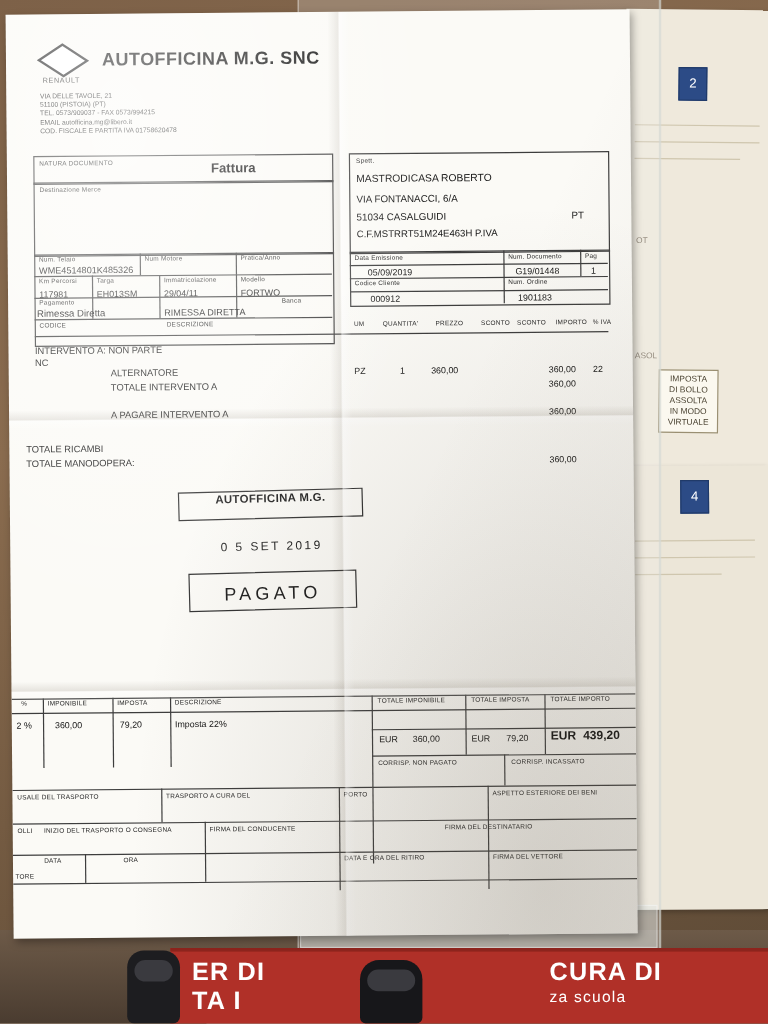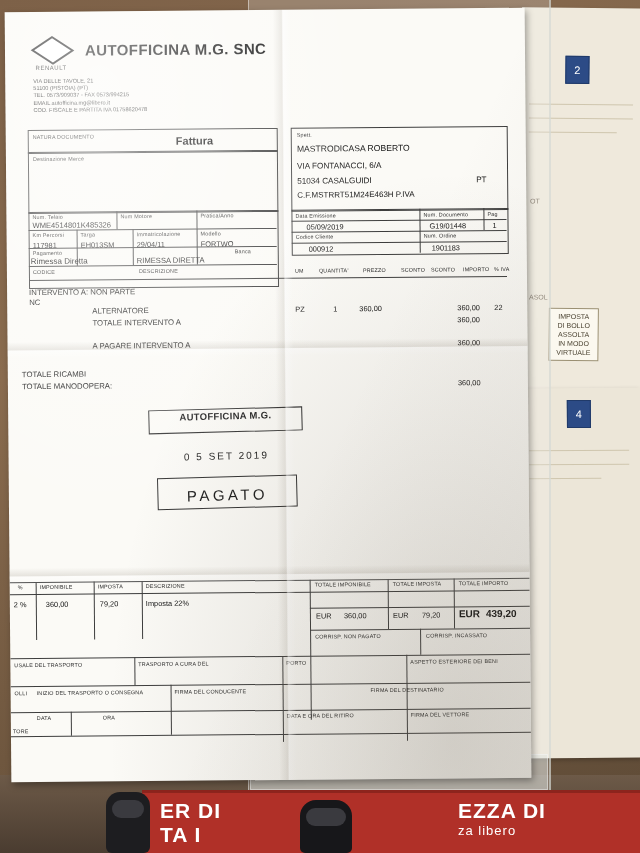--- a/index.html
+++ b/index.html
@@ -103,22 +103,22 @@
 </head>
 <body>
 
 <div id="desk"></div>
 <div id="floor"></div>
 
 <div id="mat-white"></div>
 <div id="mat">
   <span class="mat-text m1">ER DI</span>
   <span class="mat-text m2">TA I</span>
-  <span class="mat-text m3">EZZA DI</span>
-  <span class="mat-text m4" style="font-size:13px;font-weight:normal;">za libero</span>
+  <span class="mat-text m3">CURA DI</span>
+  <span class="mat-text m4" style="font-size:13px;font-weight:normal;">za scuola</span>
 </div>
 <div id="shoe-l"></div>
 <div id="shoe-r"></div>
 
 <div id="side1" class="side-sheet">
   <div class="stamp-box" style="left:44px;top:48px;">2</div>
   <div class="side-line" style="left:8px;top:96px;width:104px;"></div>
   <div class="side-line" style="left:8px;top:110px;width:104px;"></div>
   <div class="side-line" style="left:8px;top:124px;width:88px;"></div>
   <div class="side-txt" style="left:10px;top:190px;">OT</div>

